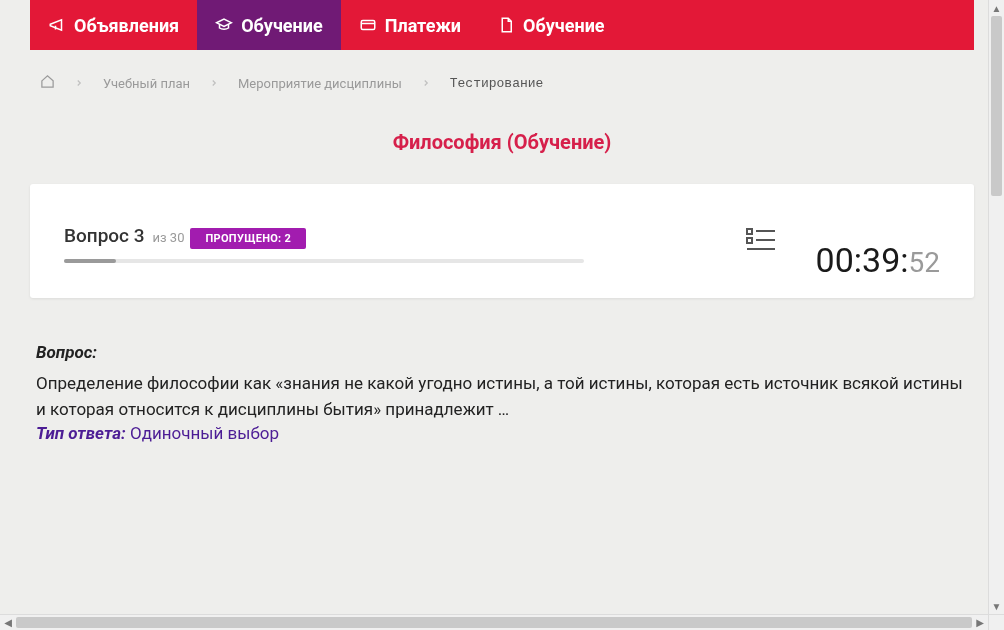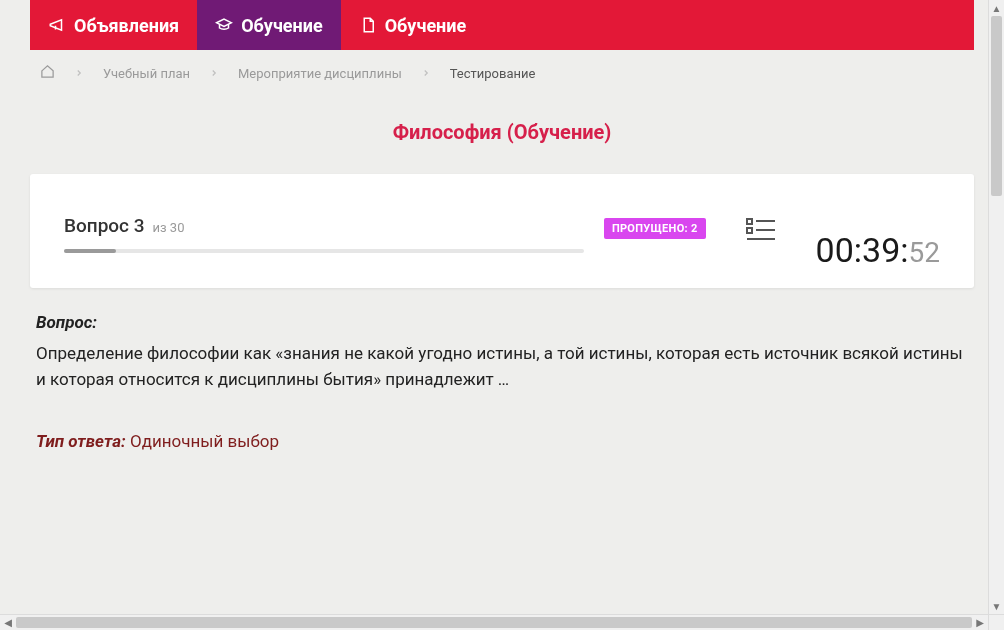--- a/index.html
+++ b/index.html
@@ -43,23 +43,24 @@
   .nav-chev { margin-left: 4px; }
 
   
   .breadcrumb {
     display: flex;
     align-items: center;
     gap: 19px;
     padding: 14px 10px 10px 10px;
     font-size: 13px;
     color: #9a9a9a;
+    margin-top: 10px;
   }
   .bc-link { color: #9a9a9a; cursor: pointer; }
-  .bc-current { color: #555; }
+  .bc-current { color: #555; font-family: Liberation Mono, monospace; }
   .bc-sep svg { display: block; }
 
   
   .page-title {
     text-align: center;
     font-size: 20px;
     font-weight: 700;
     color: #d6204b;
     padding: 28px 0 30px 0;
   }
@@ -73,31 +74,30 @@
     display: flex;
     align-items: center;
     justify-content: space-between;
   }
   .status-left {
     flex: 1;
   }
   .q-row {
     display: flex;
     align-items: baseline;
-    gap: 26px;
-    justify-content: space-between;
+    gap: 6px;
   }
   .q-label { font-size: 19px; font-weight: 500; color: #333; }
   .q-of { font-size: 13px; color: #9a9a9a; margin-left: 4px; }
   .skipped-badge {
-    background: #d946ef;
+    background: #a21caf;
     color: #fff;
     font-size: 11px;
     font-weight: 700;
-    padding: 4px 8px;
+    padding: 4px 15px;
     border-radius: 2px;
     letter-spacing: 0.3px;
   }
   .progress-track {
     margin-top: 10px;
     height: 4px;
     background: #e6e6e6;
     border-radius: 2px;
     position: relative;
     width: 520px;
@@ -116,38 +116,37 @@
     font-weight: 400;
     color: #1a1a1a;
     display: flex;
     align-items: baseline;
     margin-top: 34px;
   }
   .timer .sec { color: #9a9a9a; font-size: 28px; }
 
   
   .q-body {
-    padding: 24px 6px 0 6px;
+    padding: 44px 6px 0 6px;
   }
   .q-heading {
     font-style: italic;
     font-weight: 700;
     font-size: 17px;
     color: #222;
     margin-bottom: 8px;
   }
   .q-text {
     font-size: 17px;
     color: #222;
     line-height: 1.55;
   }
   .ans-type-row {
-    margin-top: 38px;
     font-size: 17px;
-    color: #7f1d1d;
+    color: #4c1d95;
   }
   .ans-type-row .atl { font-style: italic; font-weight: 700; }
 
   
   .options {
     margin-top: 54px;
     padding: 0 6px;
     display: flex;
     flex-direction: column;
     gap: 12px;
@@ -230,20 +229,29 @@
       <span>Объявления</span>
     </div>
     <div class="nav-item active">
       <span class="nav-icon">
         <svg width="18" height="18" viewBox="0 0 24 24" fill="none" stroke="#fff" stroke-width="2">
             <path d="M2 9l10-5 10 5-10 5L2 9z"></path>
             <path d="M6 11v5c3 2 9 2 12 0v-5"></path>
           </svg>
       </span>
       <span>Обучение</span>
+    </div>
+    <div class="nav-item">
+      <span class="nav-icon">
+        <svg width="18" height="18" viewBox="0 0 24 24" fill="none" stroke="#fff" stroke-width="2">
+            <rect x="3" y="6" width="18" height="12" rx="2"></rect>
+            <path d="M3 10h18"></path>
+          </svg>
+      </span>
+      <span>Платежи</span>
     </div>
     <div class="nav-item">
       <span class="nav-icon">
         <svg width="18" height="18" viewBox="0 0 24 24" fill="none" stroke="#fff" stroke-width="2">
             <path d="M7 3h8l4 4v14H7z"></path>
             <path d="M15 3v4h4"></path>
           </svg>
       </span>
       <span>Обучение</span>
     </div>

